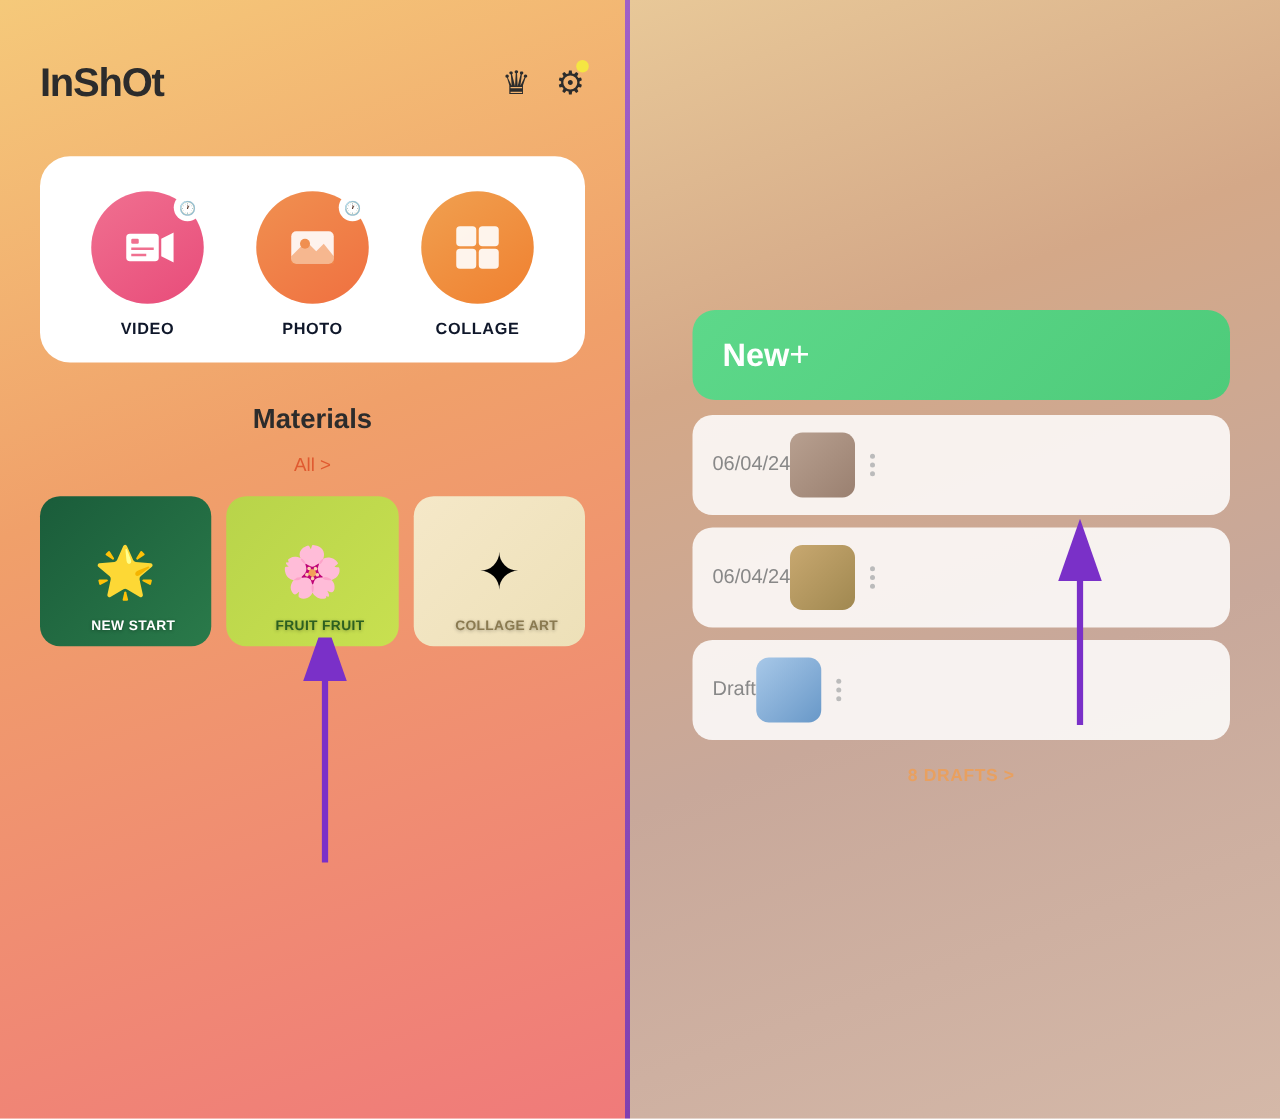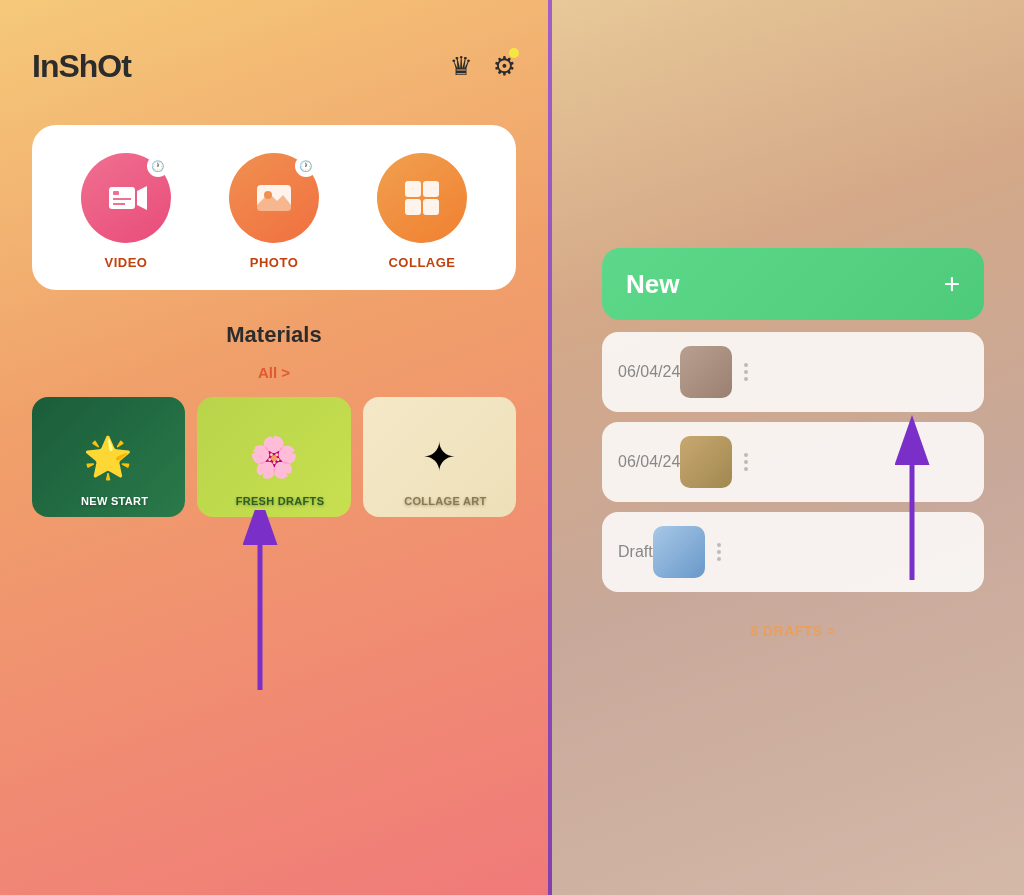--- a/index.html
+++ b/index.html
@@ -6,21 +6,21 @@
     body {
       width: 1024px;
       height: 895px;
       display: flex;
       font-family: -apple-system, BlinkMacSystemFont, 'Helvetica Neue', sans-serif;
       overflow: hidden;
     }
 
     
     .left-panel {
-      width: 548px;
+      width: 500px;
       height: 895px;
       background: linear-gradient(160deg, #f5c97a 0%, #f0a06a 40%, #f07a7a 100%);
       padding: 48px 32px 32px 32px;
       position: relative;
       flex-shrink: 0;
     }
 
     .header {
       display: flex;
       align-items: center;
@@ -123,42 +123,42 @@
       display: flex;
       align-items: center;
       justify-content: center;
       font-size: 11px;
       color: #888;
     }
 
     .create-label {
       font-size: 13px;
       font-weight: 700;
-      color: #c2410c;
+      color: #0f172a;
       letter-spacing: 0.5px;
     }
 
     
     .icon-svg {
       width: 42px;
       height: 42px;
     }
 
     .materials-header {
       display: flex;
       align-items: center;
       justify-content: space-between;
       margin-bottom: 16px;
       flex-direction: column;
     }
 
     .all-link {
       color: #e05a30;
       font-size: 15px;
-      font-weight: 700;
+      font-weight: 400;
     }
 
     .materials-grid {
       display: flex;
       gap: 12px;
     }
 
     .material-card {
       flex: 1;
       height: 120px;
@@ -226,21 +226,20 @@
       flex-direction: column;
       gap: 0;
     }
 
     .new-button {
       background: linear-gradient(135deg, #5dd88a, #4ecb7a);
       border-radius: 18px;
       padding: 20px 24px;
       display: flex;
       align-items: center;
-      justify-content: space-between;
       cursor: pointer;
       margin-bottom: 12px;
     }
 
     .new-label {
       font-size: 26px;
       font-weight: 700;
       color: white;
     }
 
@@ -308,21 +307,21 @@
     }
 
     .draft-label {
       font-size: 16px;
       color: #888;
       font-weight: 400;
     }
 
     .drafts-footer {
       text-align: center;
-      margin-top: 21px;
+      margin-top: 10px;
       font-size: 14px;
       font-weight: 700;
       color: #e8a060;
       letter-spacing: 0.5px;
     }
 
     
     .purple-arrow {
       position: absolute;
       pointer-events: none;
@@ -401,21 +400,21 @@
 
   <div class="materials-grid">
 
     <div class="material-card material-card-bg-1">
       <div class="card-deco">🌟</div>
       <div class="material-label">NEW START</div>
     </div>
 
     <div class="material-card material-card-bg-2">
       <div class="card-deco">🌸</div>
-      <div class="material-label material-label-dark">FRESH DRAFTS</div>
+      <div class="material-label material-label-dark">FRUIT FRUIT</div>
     </div>
 
     <div class="material-card material-card-bg-3">
       <div class="card-deco">✦</div>
       <div class="material-label material-label-darker">COLLAGE ART</div>
     </div>
   </div>
 
   <svg class="purple-arrow" style="position:absolute; left:180px; bottom:185px; width:160px; height:200px;" viewBox="0 0 160 200">
     <defs>

